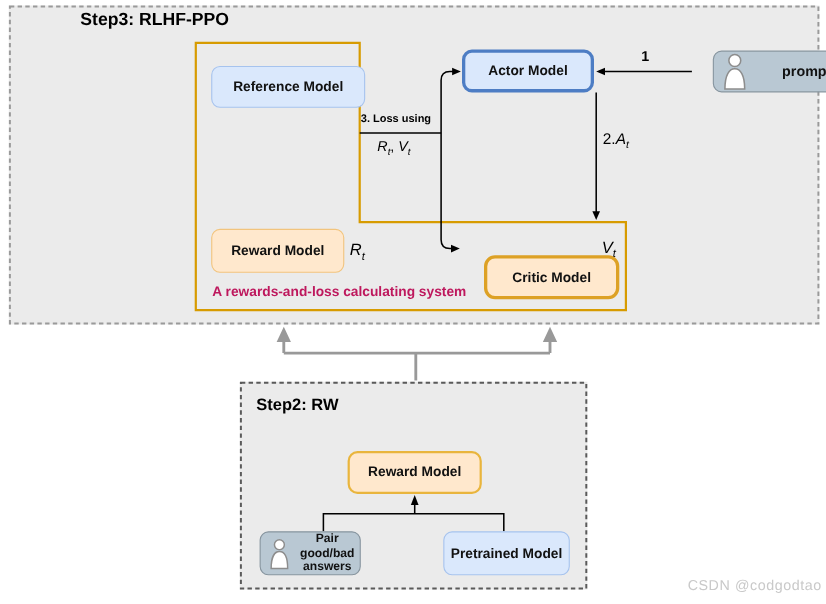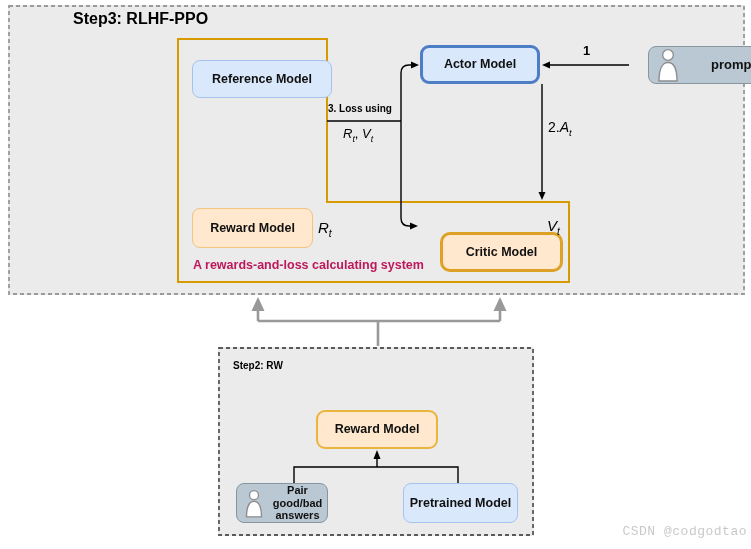--- a/index.html
+++ b/index.html
@@ -13,37 +13,37 @@
         box-sizing:border-box;font-weight:bold;color:#111;font-size:12.5px;border-radius:8px;
         text-align:center;line-height:1.15;}
   .blue-thin{background:#dae8fc;border:1.5px solid #a6c3ee;}
   .blue-thick{background:#dae8fc;border:3px solid #4d7dc4;border-radius:9px;}
   .peach-thin{background:#ffe8cd;border:1.5px solid #f2c47d;}
   .peach-mid{background:#ffe8cd;border:2px solid #e9b53d;border-radius:9px;}
   .peach-thick{background:#ffe8cd;border:3px solid #dda125;border-radius:10px;}
   .grayblue{background:#b9c8d3;border:1.5px solid #87959f;justify-content:flex-start;padding-left:7px;gap:7px;}
   .title{position:absolute;z-index:3;font-weight:bold;color:#000;}
   .t3{left:26px;top:10px;font-size:16px;margin-left:47px;}
-  .t2{left:233px;top:360px;font-size:10px;}
+  .t2{left:233px;top:360px;font-size:15px;}
   .caption{position:absolute;left:193px;top:258px;z-index:3;font-weight:bold;font-size:12.5px;color:#be185d;}
   .edge-label{position:absolute;z-index:3;color:#000;}
   .lbl-1{left:583px;top:43px;font-weight:bold;font-size:13px;}
   .lbl-loss{left:328px;top:103px;font-weight:bold;font-size:10px;}
   .math{font-family:Liberation Sans, sans-serif;font-style:italic;font-size:14px;}
   .math sub{font-size:68%;}
   .math .up{font-style:normal;}
   .lbl-lossvars{left:343px;top:124px;}
   .lbl-lossvars .math{font-size:13px;}
   .lbl-adv{left:548px;top:118px;}
   .lbl-rt{left:318px;top:219px;}
   .lbl-rt .math,.lbl-vt .math{font-size:15px;}
   .lbl-vt{left:547px;top:217px;}
   .icon{flex:0 0 auto;display:block;}
   .watermark{position:absolute;right:4px;top:524px;z-index:3;color:#c9c9c9;font-size:13px;
-             letter-spacing:0.5px;font-family:Liberation Mono, monospace;}
+             letter-spacing:0.5px;font-family:Liberation Sans, sans-serif;}
   .two-line{display:flex;flex-direction:column;font-size:11px;}
 </style>
 </head>
 <body>
 
 <div class="canvas">
 
   <div class="panel step3"></div>
   <div class="panel step2"></div>
 

